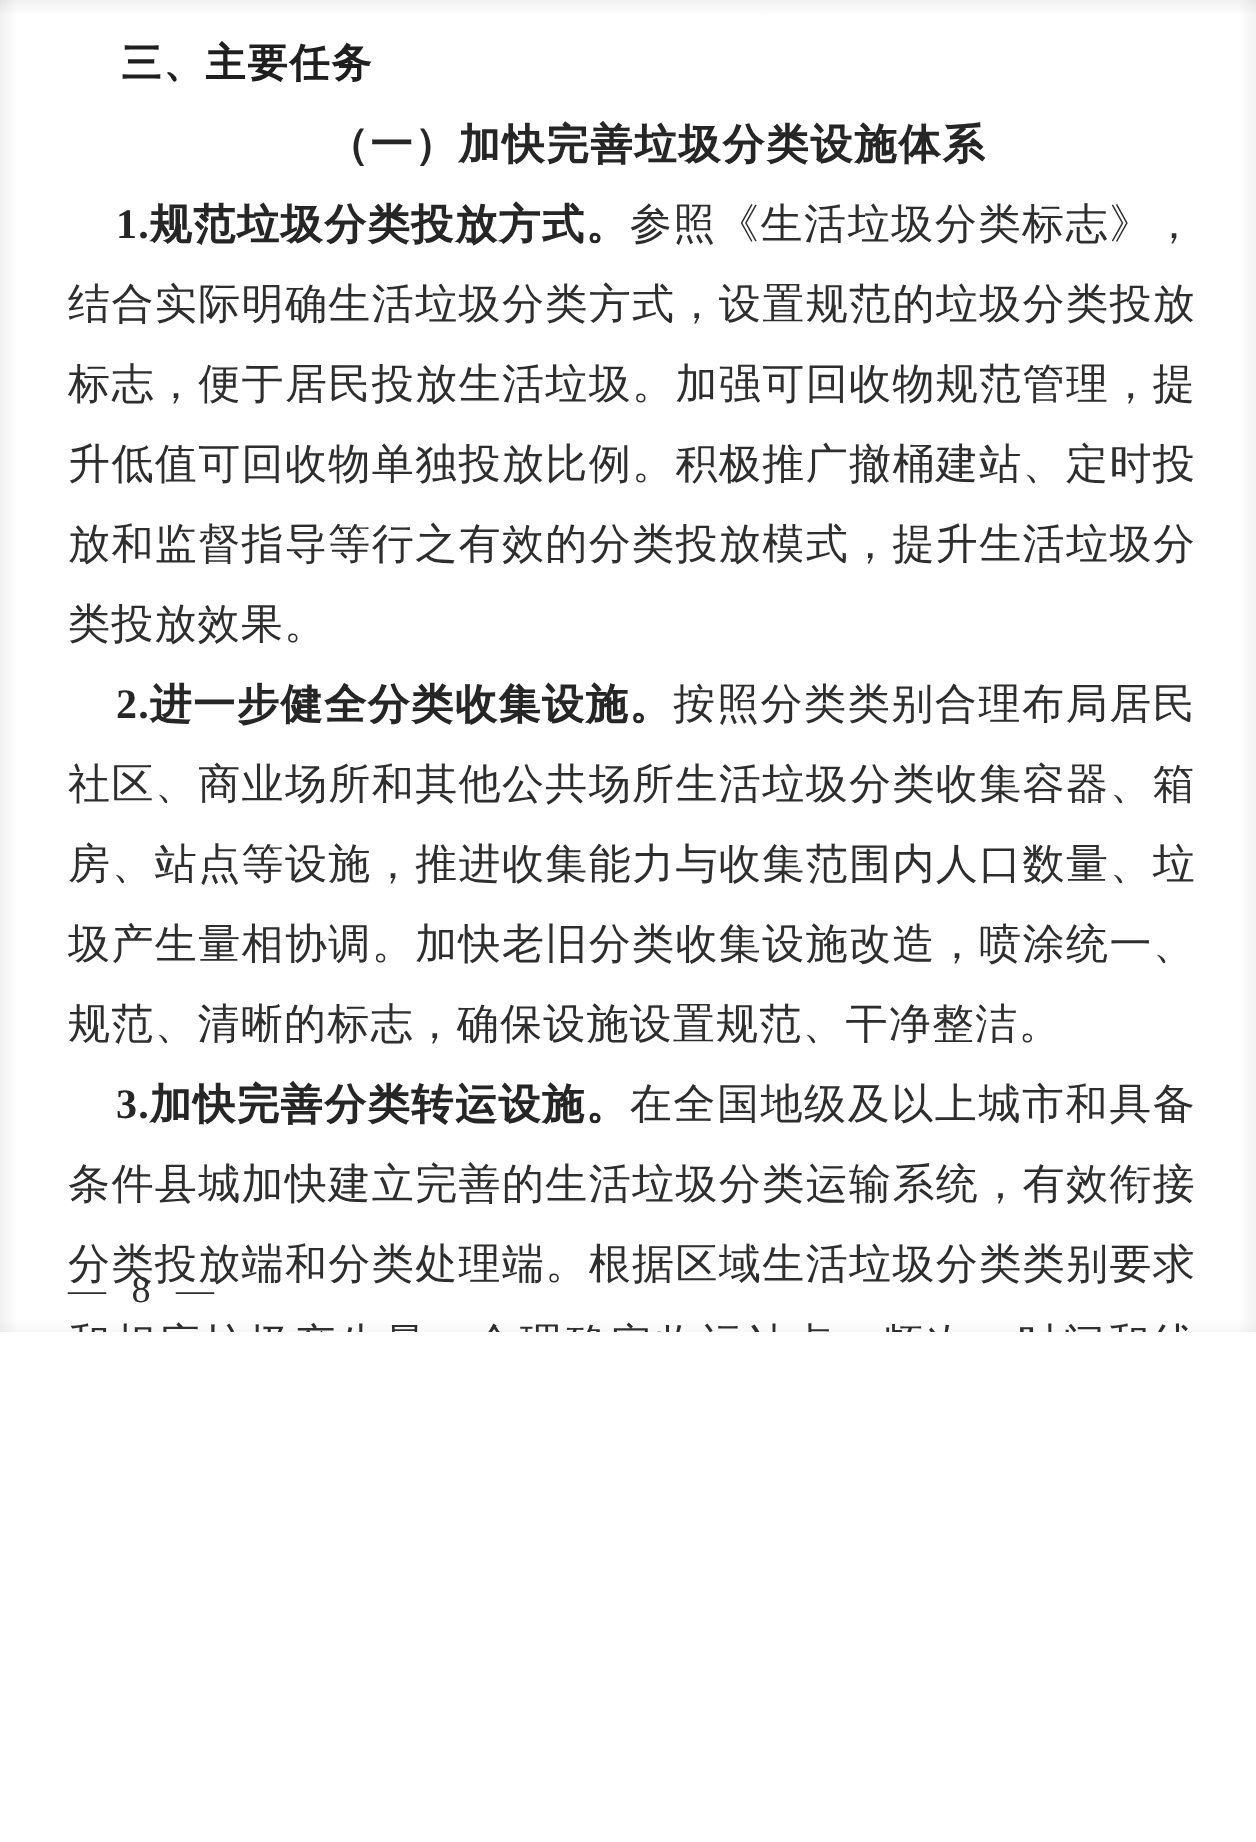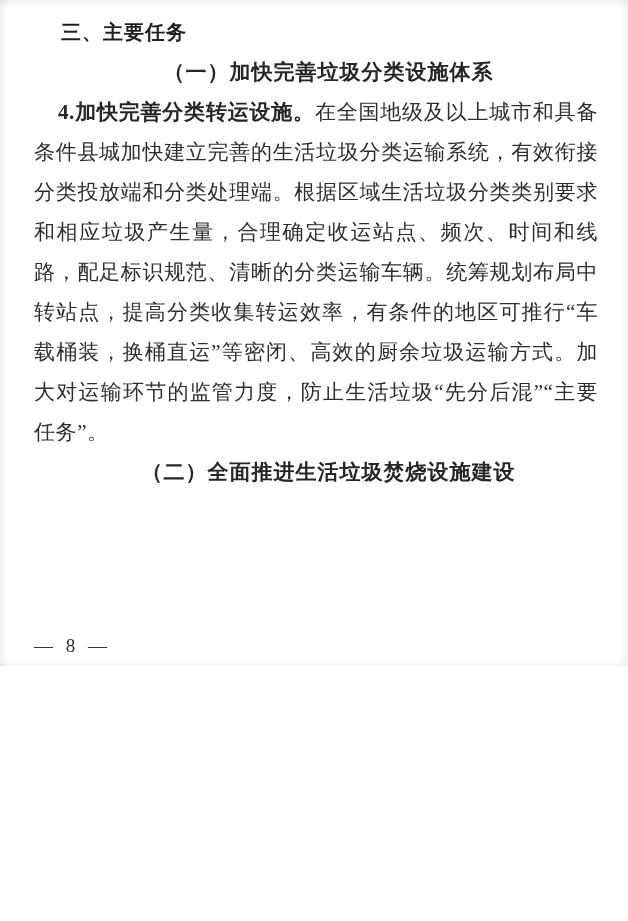--- a/index.html
+++ b/index.html
@@ -70,22 +70,24 @@
 </head>
 <body>
 
 <div class="page">
   <div class="content">
 
     <h2 class="h-main">三、主要任务</h2>
 
     <h3 class="h-sub">（一）加快完善垃圾分类设施体系</h3>
 
+    <p class="para"><span class="lead">1.规范垃圾分类投放方式。</span><span>参照《生活垃圾分类标志》，结合实际明确生活垃圾分类方式，设置规范的垃圾分类投放标志，便于居民投放生活垃圾。加强可回收物规范管理，提升低值可回收物单独投放比例。积极推广撤桶建站、定时投放和监督指导等行之有效的分类投放模式，提升生活垃圾分类投放效果。</span></p>
 
+    <p class="para"><span class="lead">2.进一步健全分类收集设施。</span><span>按照分类类别合理布局居民社区、商业场所和其他公共场所生活垃圾分类收集容器、箱房、站点等设施，推进收集能力与收集范围内人口数量、垃圾产生量相协调。加快老旧分类收集设施改造，喷涂统一、规范、清晰的标志，确保设施设置规范、干净整洁。</span></p>
 
-    <p class="para"><span class="lead">4.加快完善分类转运设施。</span><span>在全国地级及以上城市和具备条件县城加快建立完善的生活垃圾分类运输系统，有效衔接分类投放端和分类处理端。根据区域生活垃圾分类类别要求和相应垃圾产生量，合理确定收运站点、频次、时间和线路，配足标识规范、清晰的分类运输车辆。统筹规划布局中转站点，提高分类收集转运效率，有条件的地区可推行“车载桶装，换桶直运”等密闭、高效的厨余垃圾运输方式。加大对运输环节的监管力度，防止生活垃圾“先分后混”“主要任务”。</span></p>
+    <p class="para"><span class="lead">3.加快完善分类转运设施。</span><span>在全国地级及以上城市和具备条件县城加快建立完善的生活垃圾分类运输系统，有效衔接分类投放端和分类处理端。根据区域生活垃圾分类类别要求和相应垃圾产生量，合理确定收运站点、频次、时间和线路，配足标识规范、清晰的分类运输车辆。统筹规划布局中转站点，提高分类收集转运效率，有条件的地区可推行“车载桶装，换桶直运”等密闭、高效的厨余垃圾运输方式。加大对运输环节的监管力度，防止生活垃圾“先分后混”“主要任务”。</span></p>
 
     <h3 class="h-sub">（二）全面推进生活垃圾焚烧设施建设</h3>
 
   </div>
 
   <div class="page-number">— 8 —</div>
 </div>
 
 </body></html>

